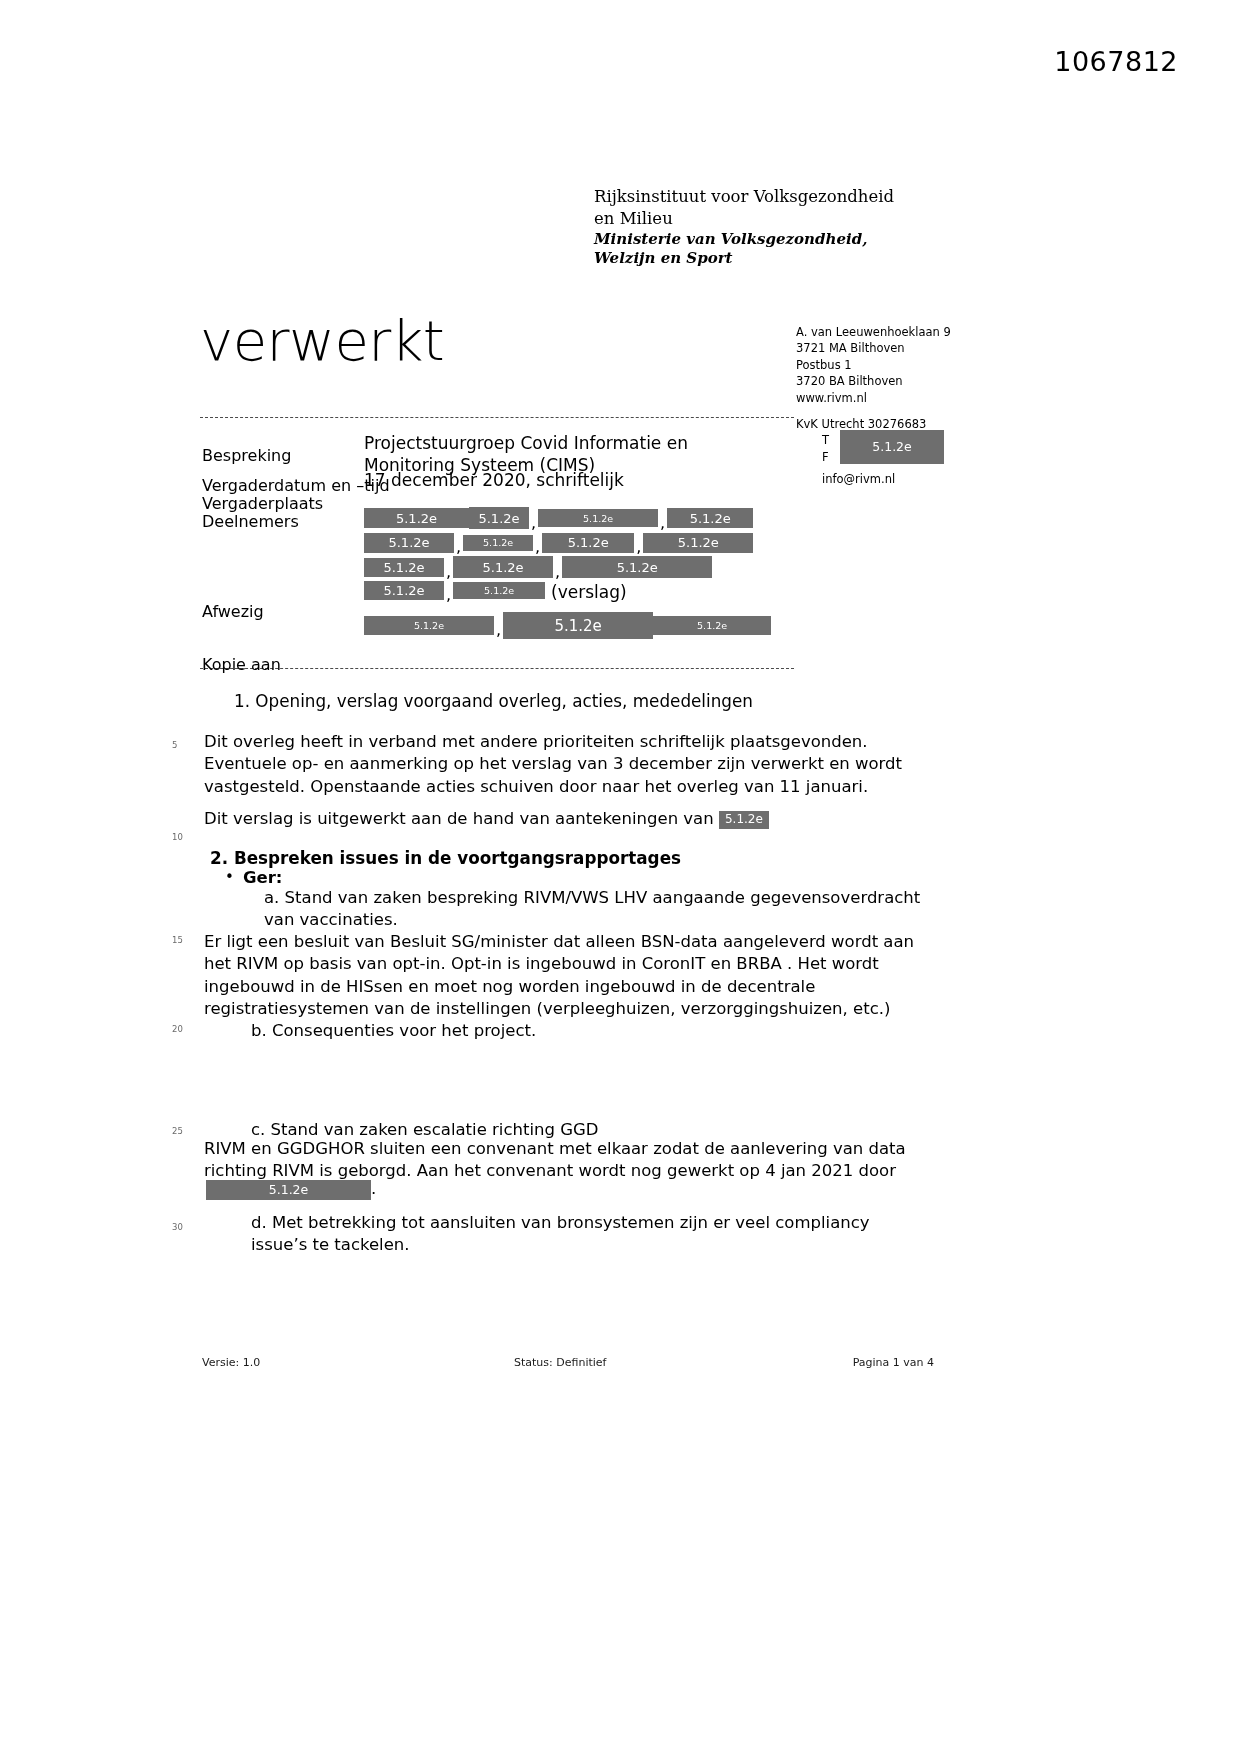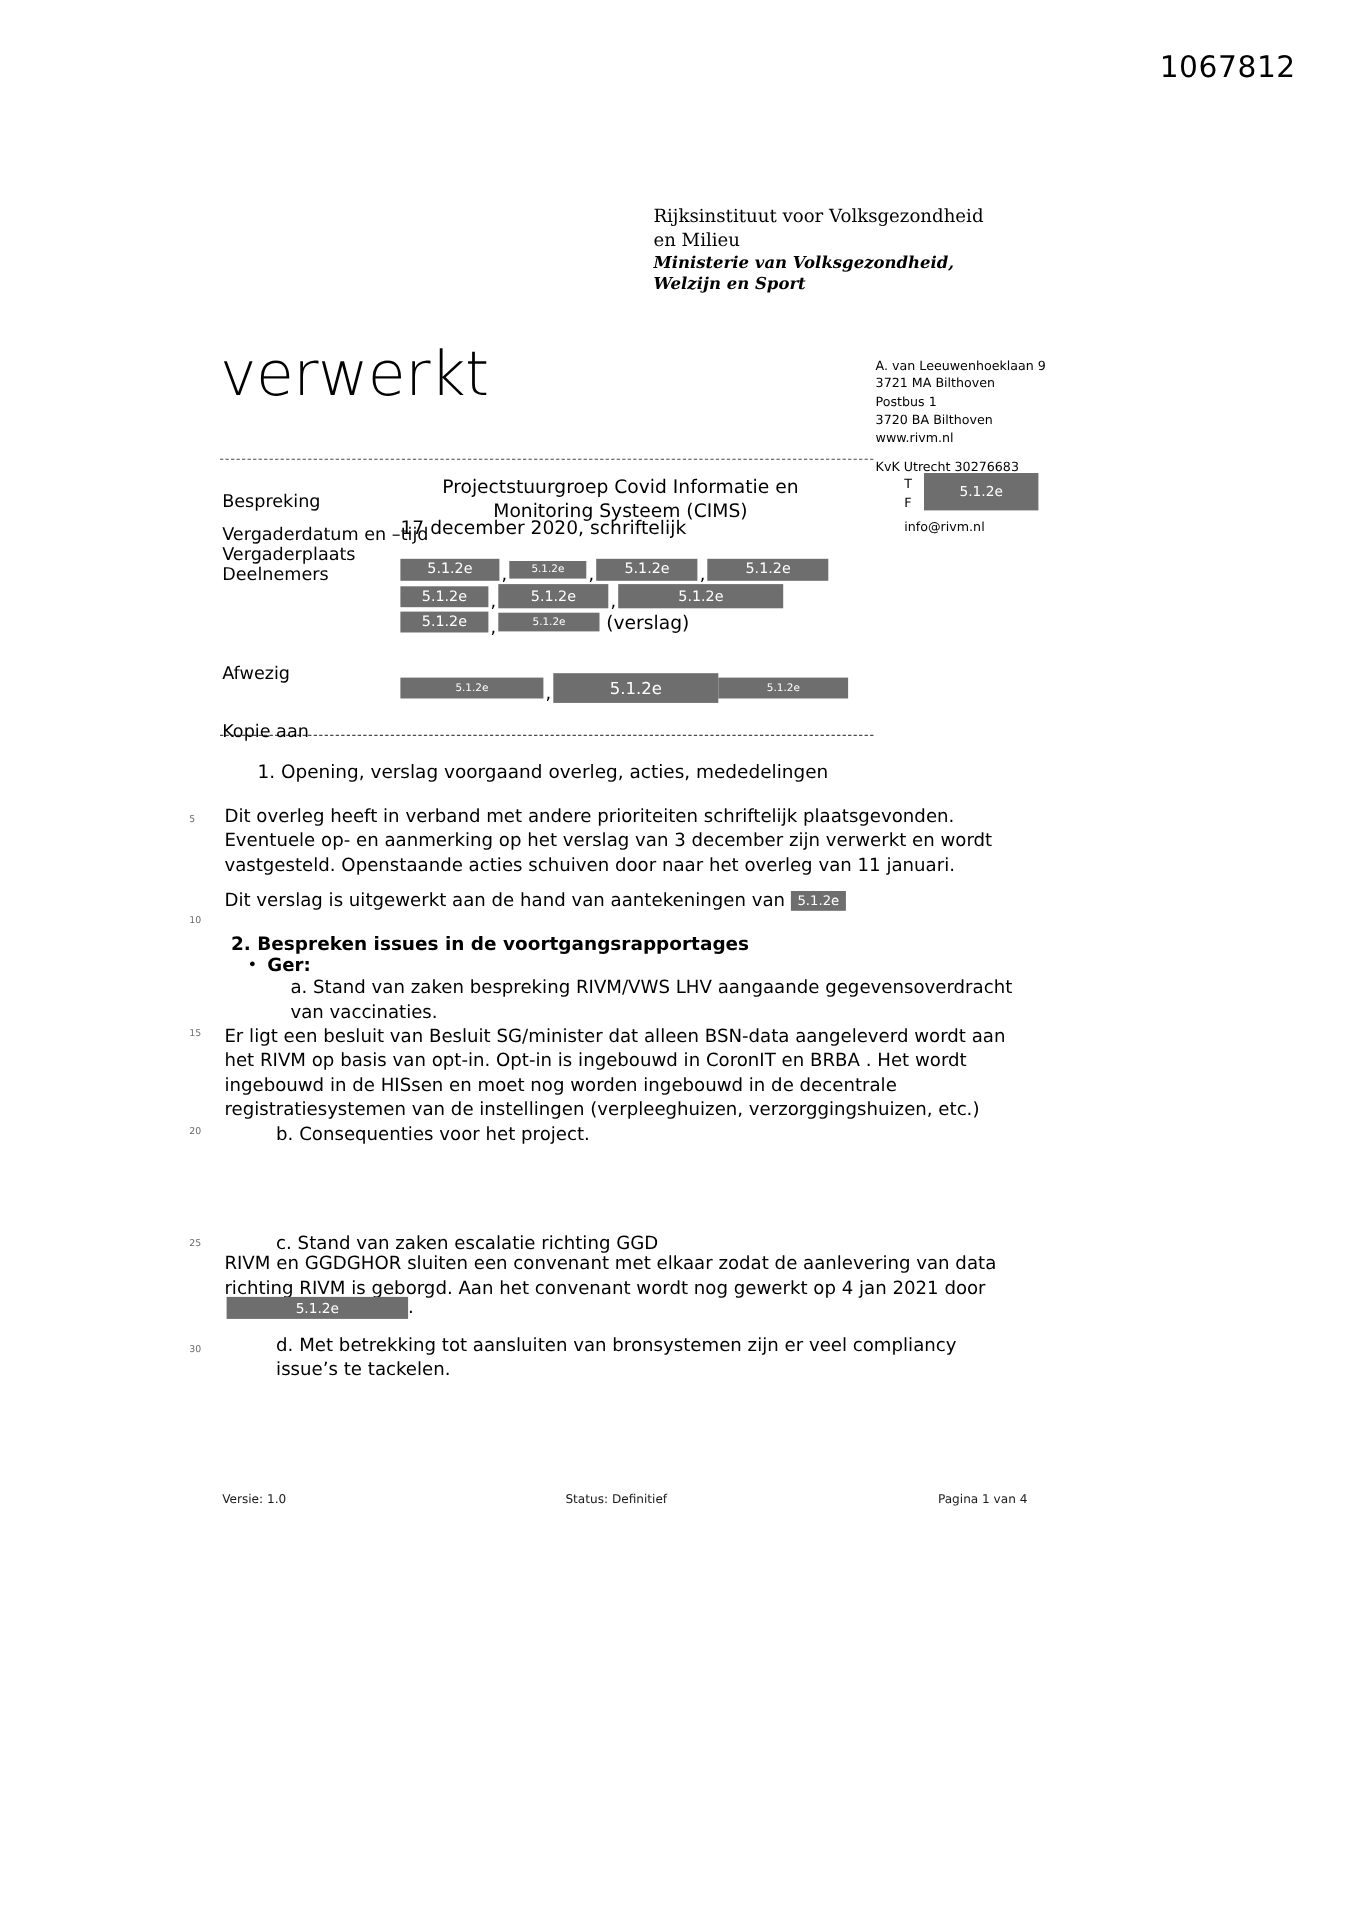--- a/index.html
+++ b/index.html
@@ -38,21 +38,21 @@
 
   
   .meta-labels{position:absolute;left:202px;font-size:16px;}
   .lbl-bespreking{top:446px;}
   .lbl-datum{top:476px;}
   .lbl-plaats{top:494px;}
   .lbl-deelnemers{top:512px;}
   .lbl-afwezig{top:602px;}
   .lbl-kopie{top:618px;margin-top:37px;}
 
-  .meta-val{position:absolute;left:364px;font-size:17px;line-height:1.28;text-align:center;}
+  .meta-val{position:absolute;left:364px;font-size:17px;line-height:1.28;}
   .val-bespreking{top:433px;width:400px;}
   .val-datum{top:470px;}
 
   
   .rb{display:inline-flex;align-items:center;justify-content:center;background:#6e6e6e;
       color:#fff;vertical-align:middle;box-sizing:border-box;}
   .rb.sm{font-size:9.5px;}
   .rb.md{font-size:13px;}
   .rb.lg{font-size:15px;}
   .sep{display:inline-block;font-size:16px;vertical-align:middle;padding:0 2px;
@@ -132,20 +132,21 @@
   <div class="meta-labels lbl-datum">Vergaderdatum en –tijd</div>
   <div class="meta-labels lbl-plaats">Vergaderplaats</div>
   <div class="meta-labels lbl-deelnemers">Deelnemers</div>
   <div class="meta-labels lbl-afwezig">Afwezig</div>
   <div class="meta-labels lbl-kopie">Kopie aan</div>
 
   <div class="meta-val val-bespreking">Projectstuurgroep Covid Informatie en Monitoring Systeem (CIMS)</div>
   <div class="meta-val val-datum">17 december 2020, schriftelijk</div>
 
   <div class="deel" id="deelnemers-grid">
+      <div class="r r1"><span class="rb md" style="width: 105px; height: 20px;">5.1.2e</span><span class="rb md" style="width: 60px; height: 22px;">5.1.2e</span><span class="sep">,</span><span class="rb sm" style="width: 120px; height: 18px;">5.1.2e</span><span class="sep">,</span><span class="rb md" style="width: 86px; height: 20px;">5.1.2e</span></div>
       <div class="r r2"><span class="rb md" style="width: 90px; height: 20px;">5.1.2e</span><span class="sep">,</span><span class="rb sm" style="width: 70px; height: 16px;">5.1.2e</span><span class="sep">,</span><span class="rb md" style="width: 92px; height: 20px;">5.1.2e</span><span class="sep">,</span><span class="rb md" style="width: 110px; height: 20px;">5.1.2e</span></div>
       <div class="r r3"><span class="rb md" style="width: 80px; height: 19px;">5.1.2e</span><span class="sep">,</span><span class="rb md" style="width: 100px; height: 22px;">5.1.2e</span><span class="sep">,</span><span class="rb md" style="width: 150px; height: 22px;">5.1.2e</span></div>
       <div class="r r4"><span class="rb md" style="width: 80px; height: 19px;">5.1.2e</span><span class="sep">,</span><span class="rb sm" style="width: 92px; height: 17px;">5.1.2e</span><span class="verslagtag">(verslag)</span></div>
     </div>
   <div class="kopie" id="kopie-row"><span class="rb sm" style="width: 130px; height: 19px;">5.1.2e</span><span class="sep">,</span><span class="rb lg" style="width: 150px; height: 27px;">5.1.2e</span><span class="rb sm" style="width: 118px; height: 19px;">5.1.2e</span></div>
 
   <div class="sec1">1.  Opening, verslag voorgaand overleg, acties, mededelingen</div>
 
   <p class="para" style="top:731px;">Dit overleg heeft in verband met andere prioriteiten schriftelijk plaatsgevonden. Eventuele op- en aanmerking op het verslag van 3 december zijn verwerkt en wordt vastgesteld. Openstaande acties schuiven door naar het overleg van 11 januari.</p>
 

